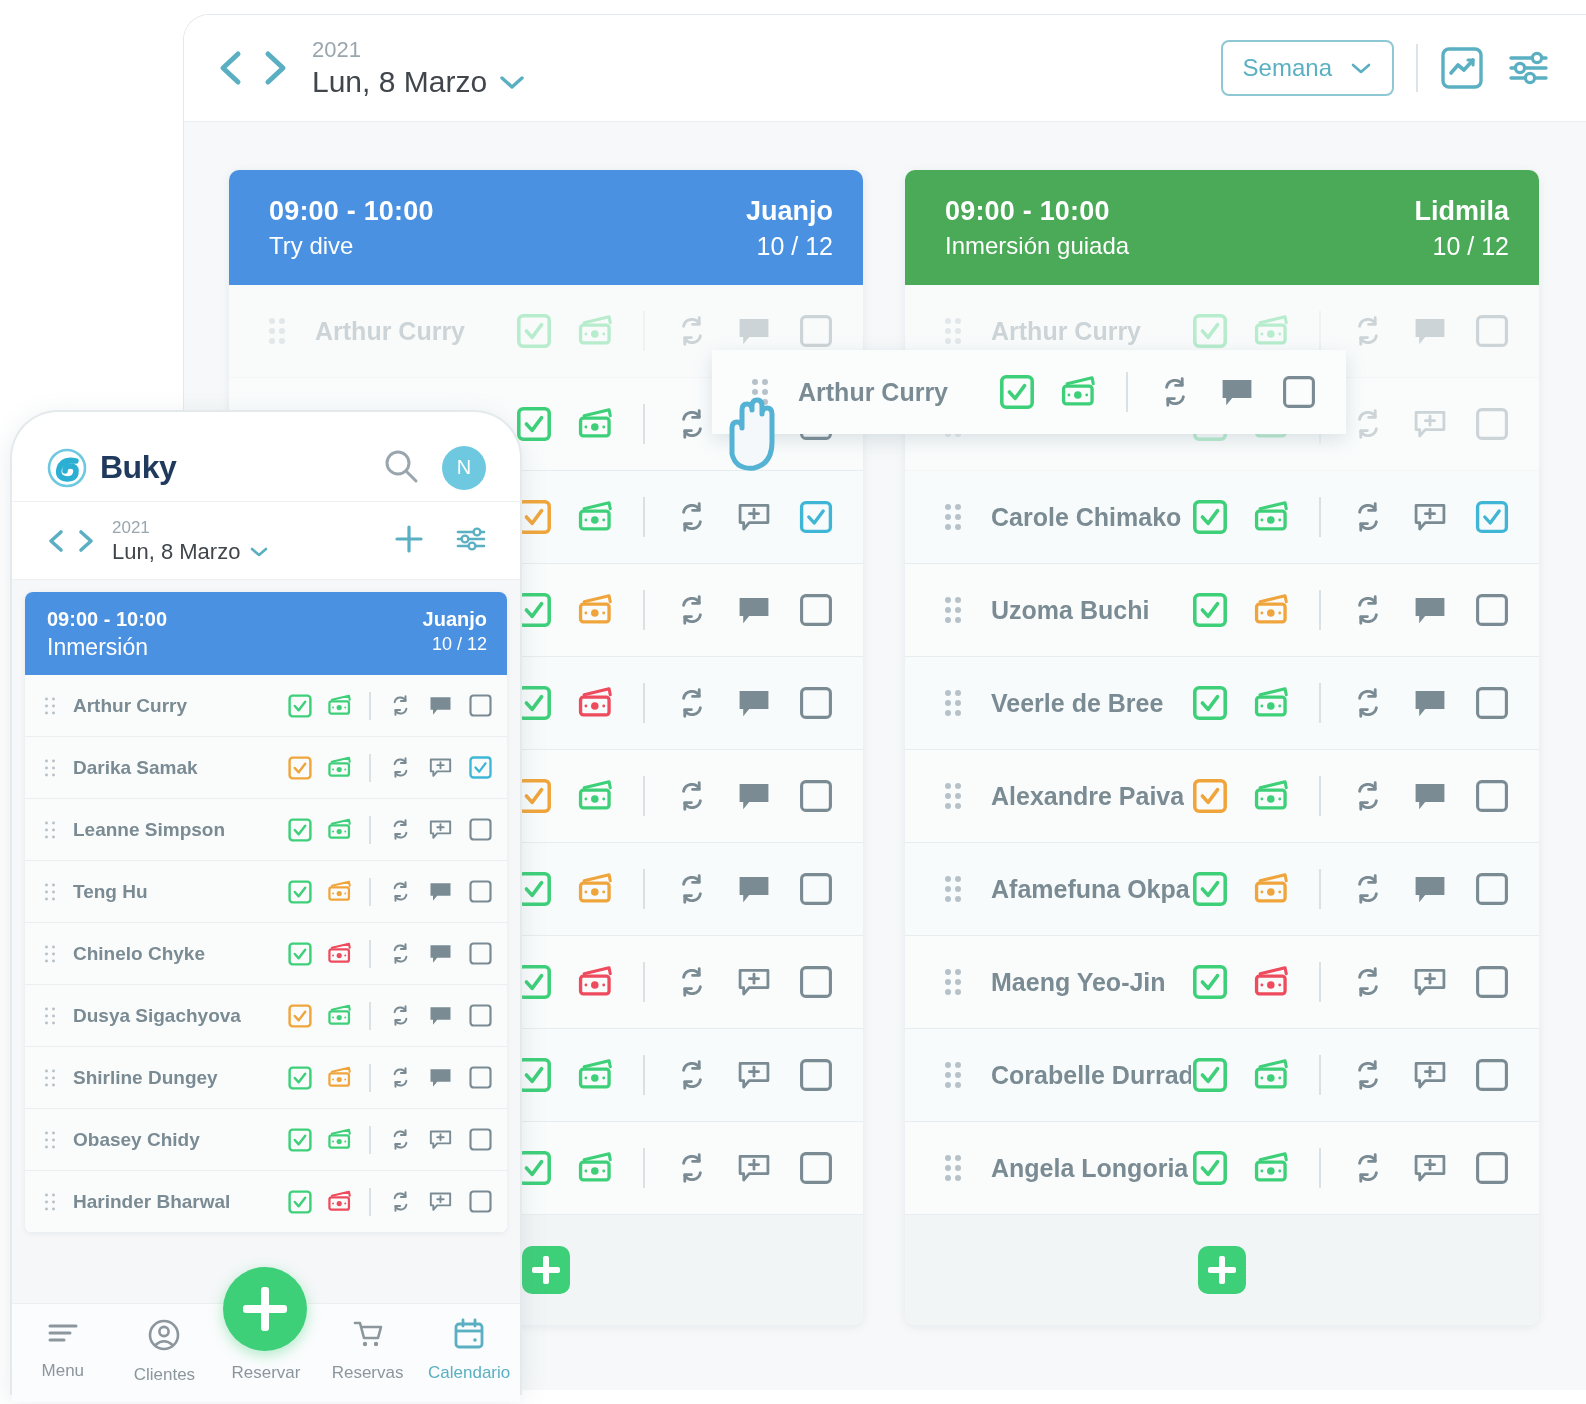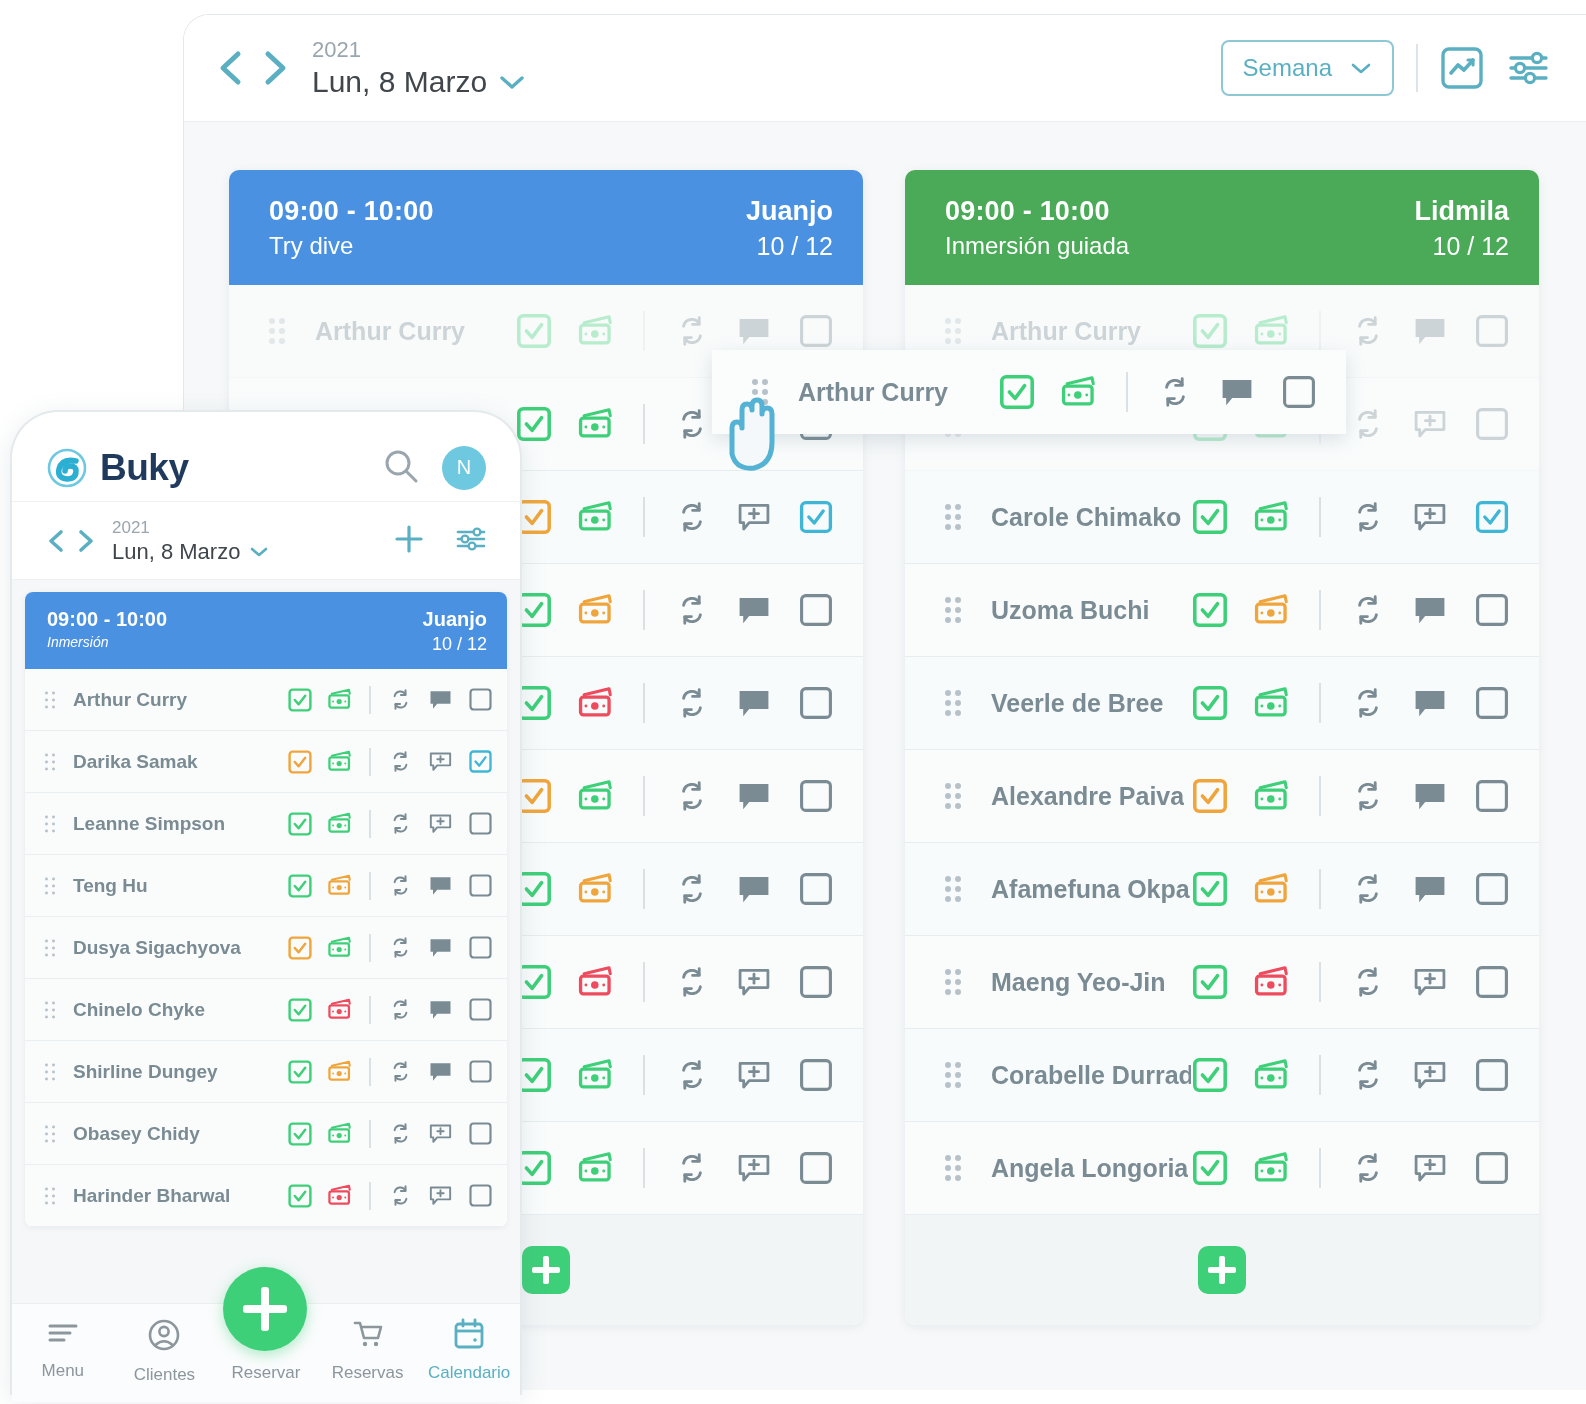--- a/index.html
+++ b/index.html
@@ -134,21 +134,21 @@
     box-shadow: 0 6px 26px rgba(110,130,150,0.16);
     overflow: hidden;
     z-index: 30;
   }
   .ph-head {
     height: 90px; display: flex; align-items: center;
     padding: 22px 34px 0 34px;
     border-bottom: 1px solid #eef1f3;
   }
   .brand { display: flex; align-items: center; gap: 12px; }
-  .brand-name { font-size: 37px; font-weight: bold; color: #1f3a5c; letter-spacing: -0.5px; }
+  .brand-name { font-size: 32px; font-weight: bold; color: #1f3a5c; letter-spacing: -0.5px; }
   .ph-head-right { margin-left: auto; display: flex; align-items: center; gap: 22px; }
   .avatar {
     width: 44px; height: 44px; border-radius: 50%;
     background: #6ec9e0; color: #fff; font-size: 20px;
     display:flex; align-items:center; justify-content:center; cursor:pointer;
   }
   .ph-datebar {
     height: 78px; display: flex; align-items: center; padding: 0 32px;
     border-bottom: 1px solid #eef1f3;
   }
@@ -157,21 +157,21 @@
   .ph-date { margin-left: 14px; line-height: 1; }
   .ph-year { font-size: 17px; color: #9aa6ae; margin-bottom: 5px; }
   .ph-dmain { display: flex; align-items: center; gap: 9px; }
   .ph-dtext { font-size: 22px; color: #40464b; }
   .ph-actions { margin-left: auto; display: flex; align-items: center; gap: 28px; }
 
   .ph-body { background: #f5f7f8; padding: 12px 13px 0 13px; height: calc(100% - 90px - 78px); }
   .ph-card { background: #fff; border-radius: 8px; overflow: hidden; box-shadow: 0 1px 5px rgba(120,140,160,0.12); }
   .ph-card-head { background: #4a91e2; color:#fff; padding: 16px 20px 14px 22px; display:flex; justify-content:space-between; }
   .ph-ch-time { font-size: 20px; font-weight: bold; }
-  .ph-ch-sub { font-size: 14px; margin-top: 3px; font-style: italic; }
+  .ph-ch-sub { font-size: 23px; margin-top: 3px; }
   .ph-ch-name { font-size: 20px; font-weight: bold; text-align:right; }
   .ph-ch-count { font-size: 18px; margin-top: 3px; text-align:right; }
   .ph-row {
     display: flex; align-items: center; height: 62px;
     padding: 0 14px 0 18px; border-bottom: 1px solid #eaeff1; background: #fafcfc;
   }
   .ph-grip { width: 14px; height: 20px; }
   .ph-name { margin-left: 16px; font-size: 19px; font-weight: bold; color: #7a8b94; white-space:nowrap; }
   .ph-icons { margin-left: auto; display:flex; align-items:center; gap: 14px; }
   .ph-vdiv { width: 2px; height: 28px; background: #d9e1e4; margin: 0 2px; }
@@ -1588,35 +1588,35 @@
    </div>
             <div class="ph-row">
      <span class="ph-grip"><svg width="14" height="20" viewBox="0 0 20 28">
     <circle cx="5" cy="4" r="2.1" fill="#b6c2c9"></circle>
                   <circle cx="15" cy="4" r="2.1" fill="#b6c2c9"></circle>
                   <circle cx="5" cy="14" r="2.1" fill="#b6c2c9"></circle>
                   <circle cx="15" cy="14" r="2.1" fill="#b6c2c9"></circle>
                   <circle cx="5" cy="24" r="2.1" fill="#b6c2c9"></circle>
                   <circle cx="15" cy="24" r="2.1" fill="#b6c2c9"></circle>
   </svg></span>
-     <span class="ph-name">Dusya Sigachyova</span>
+     <span class="ph-name">Chinelo Chyke</span>
      <span class="ph-icons">
        <span class="ph-ic">
                   <svg width="26" height="26" viewBox="0 0 30 30">
-    <rect x="3" y="3" width="24" height="24" rx="3.5" fill="none" stroke="#f0a53c" stroke-width="2.8"></rect>
-    <polyline points="9,15 13.5,20 21,10" fill="none" stroke="#f0a53c" stroke-width="2.8" stroke-linecap="round" stroke-linejoin="round"></polyline>
+    <rect x="3" y="3" width="24" height="24" rx="3.5" fill="none" stroke="#3ecf79" stroke-width="2.8"></rect>
+    <polyline points="9,15 13.5,20 21,10" fill="none" stroke="#3ecf79" stroke-width="2.8" stroke-linecap="round" stroke-linejoin="round"></polyline>
                   </svg>
                 </span>
        <span class="ph-ic">
                   <svg width="27" height="27" viewBox="0 0 32 30">
-    <path d="M6 8 L27 3 L28 8" fill="none" stroke="#3ecf79" stroke-width="2.6" stroke-linecap="round" stroke-linejoin="round"></path>
-    <rect x="3" y="10" width="24" height="15" rx="2.4" fill="none" stroke="#3ecf79" stroke-width="2.8"></rect>
-    <circle cx="15" cy="17.5" r="3.2" fill="#3ecf79"></circle>
-    <circle cx="7.5" cy="17.5" r="1.2" fill="#3ecf79"></circle>
-    <circle cx="22.5" cy="17.5" r="1.2" fill="#3ecf79"></circle>
+    <path d="M6 8 L27 3 L28 8" fill="none" stroke="#ee4b5e" stroke-width="2.6" stroke-linecap="round" stroke-linejoin="round"></path>
+    <rect x="3" y="10" width="24" height="15" rx="2.4" fill="none" stroke="#ee4b5e" stroke-width="2.8"></rect>
+    <circle cx="15" cy="17.5" r="3.2" fill="#ee4b5e"></circle>
+    <circle cx="7.5" cy="17.5" r="1.2" fill="#ee4b5e"></circle>
+    <circle cx="22.5" cy="17.5" r="1.2" fill="#ee4b5e"></circle>
                   </svg>
                 </span>
        <span class="ph-vdiv"></span>
        <span class="ph-ic">
                   <svg width="25" height="25" viewBox="0 0 30 30">
     <path d="M8 11 A7 7 0 0 1 21 9" fill="none" stroke="#7a8b94" stroke-width="2.4" stroke-linecap="round"></path>
     <polyline points="21,4 21,9.5 15.5,9.5" fill="none" stroke="#7a8b94" stroke-width="2.4" stroke-linecap="round" stroke-linejoin="round"></polyline>
     <path d="M22 19 A7 7 0 0 1 9 21" fill="none" stroke="#7a8b94" stroke-width="2.4" stroke-linecap="round"></path>
     <polyline points="9,26 9,20.5 14.5,20.5" fill="none" stroke="#7a8b94" stroke-width="2.4" stroke-linecap="round" stroke-linejoin="round"></polyline>
                   </svg>
@@ -1635,35 +1635,35 @@
    </div>
             <div class="ph-row">
      <span class="ph-grip"><svg width="14" height="20" viewBox="0 0 20 28">
     <circle cx="5" cy="4" r="2.1" fill="#b6c2c9"></circle>
                   <circle cx="15" cy="4" r="2.1" fill="#b6c2c9"></circle>
                   <circle cx="5" cy="14" r="2.1" fill="#b6c2c9"></circle>
                   <circle cx="15" cy="14" r="2.1" fill="#b6c2c9"></circle>
                   <circle cx="5" cy="24" r="2.1" fill="#b6c2c9"></circle>
                   <circle cx="15" cy="24" r="2.1" fill="#b6c2c9"></circle>
   </svg></span>
-     <span class="ph-name">Chinelo Chyke</span>
+     <span class="ph-name">Dusya Sigachyova</span>
      <span class="ph-icons">
        <span class="ph-ic">
                   <svg width="26" height="26" viewBox="0 0 30 30">
-    <rect x="3" y="3" width="24" height="24" rx="3.5" fill="none" stroke="#3ecf79" stroke-width="2.8"></rect>
-    <polyline points="9,15 13.5,20 21,10" fill="none" stroke="#3ecf79" stroke-width="2.8" stroke-linecap="round" stroke-linejoin="round"></polyline>
+    <rect x="3" y="3" width="24" height="24" rx="3.5" fill="none" stroke="#f0a53c" stroke-width="2.8"></rect>
+    <polyline points="9,15 13.5,20 21,10" fill="none" stroke="#f0a53c" stroke-width="2.8" stroke-linecap="round" stroke-linejoin="round"></polyline>
                   </svg>
                 </span>
        <span class="ph-ic">
                   <svg width="27" height="27" viewBox="0 0 32 30">
-    <path d="M6 8 L27 3 L28 8" fill="none" stroke="#ee4b5e" stroke-width="2.6" stroke-linecap="round" stroke-linejoin="round"></path>
-    <rect x="3" y="10" width="24" height="15" rx="2.4" fill="none" stroke="#ee4b5e" stroke-width="2.8"></rect>
-    <circle cx="15" cy="17.5" r="3.2" fill="#ee4b5e"></circle>
-    <circle cx="7.5" cy="17.5" r="1.2" fill="#ee4b5e"></circle>
-    <circle cx="22.5" cy="17.5" r="1.2" fill="#ee4b5e"></circle>
+    <path d="M6 8 L27 3 L28 8" fill="none" stroke="#3ecf79" stroke-width="2.6" stroke-linecap="round" stroke-linejoin="round"></path>
+    <rect x="3" y="10" width="24" height="15" rx="2.4" fill="none" stroke="#3ecf79" stroke-width="2.8"></rect>
+    <circle cx="15" cy="17.5" r="3.2" fill="#3ecf79"></circle>
+    <circle cx="7.5" cy="17.5" r="1.2" fill="#3ecf79"></circle>
+    <circle cx="22.5" cy="17.5" r="1.2" fill="#3ecf79"></circle>
                   </svg>
                 </span>
        <span class="ph-vdiv"></span>
        <span class="ph-ic">
                   <svg width="25" height="25" viewBox="0 0 30 30">
     <path d="M8 11 A7 7 0 0 1 21 9" fill="none" stroke="#7a8b94" stroke-width="2.4" stroke-linecap="round"></path>
     <polyline points="21,4 21,9.5 15.5,9.5" fill="none" stroke="#7a8b94" stroke-width="2.4" stroke-linecap="round" stroke-linejoin="round"></polyline>
     <path d="M22 19 A7 7 0 0 1 9 21" fill="none" stroke="#7a8b94" stroke-width="2.4" stroke-linecap="round"></path>
     <polyline points="9,26 9,20.5 14.5,20.5" fill="none" stroke="#7a8b94" stroke-width="2.4" stroke-linecap="round" stroke-linejoin="round"></polyline>
                   </svg>

